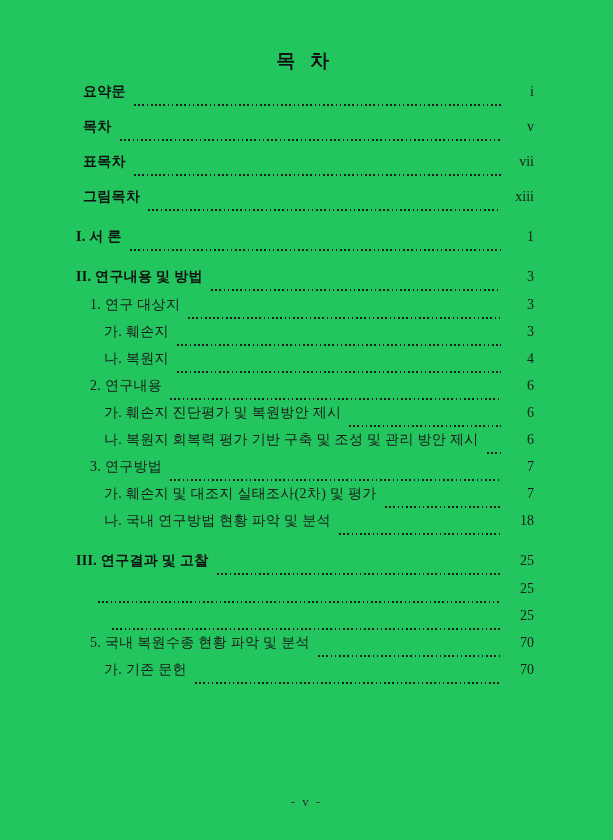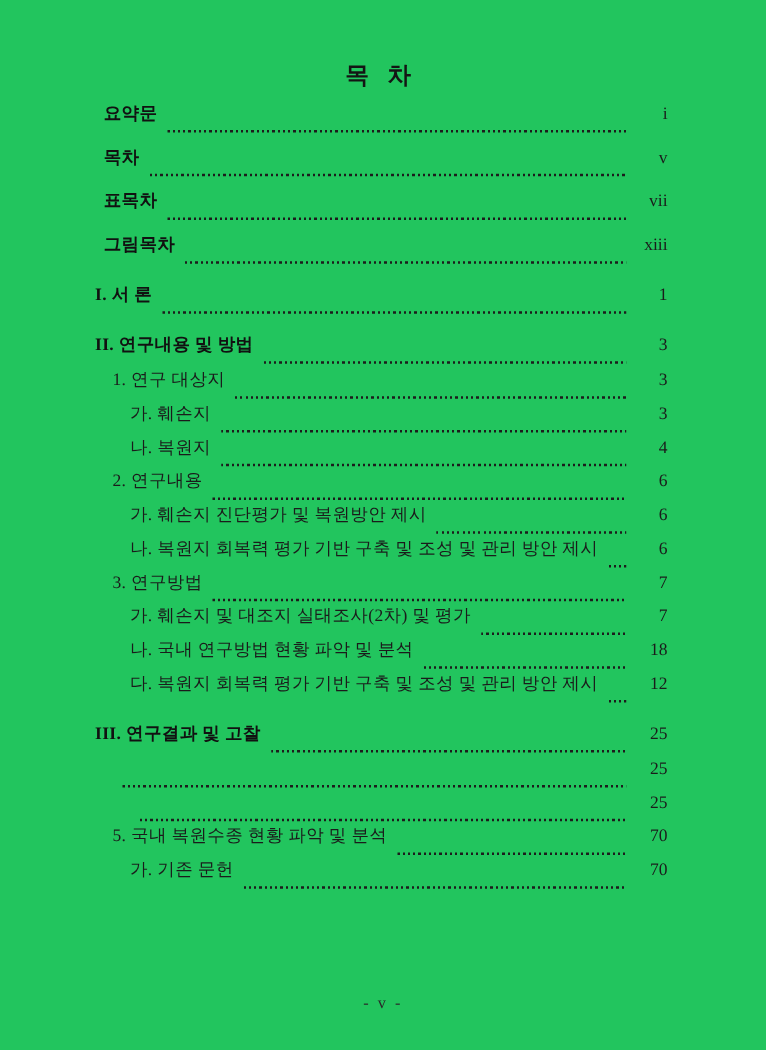--- a/index.html
+++ b/index.html
@@ -141,25 +141,20 @@
     <div class="row lv2">
       <span class="label">가. 훼손지 및 대조지 실태조사(2차) 및 평가</span>
       <span class="leader"></span>
       <span class="num">7</span>
     </div>
     <div class="row lv2">
       <span class="label">나. 국내 연구방법 현황 파악 및 분석</span>
       <span class="leader"></span>
       <span class="num">18</span>
     </div>
-    <div class="row lv2">
-      <span class="label">다. 복원지 회복력 평가 기반 구축 및 조성 및 관리 방안 제시</span>
-      <span class="leader"></span>
-      <span class="num">12</span>
-    </div>
 
     <div class="row section">
       <span class="label">III. 연구결과 및 고찰</span>
       <span class="leader"></span>
       <span class="num">25</span>
     </div>
     <div class="row lv1">
       <span class="leader"></span>
       <span class="num">25</span>
     </div>

